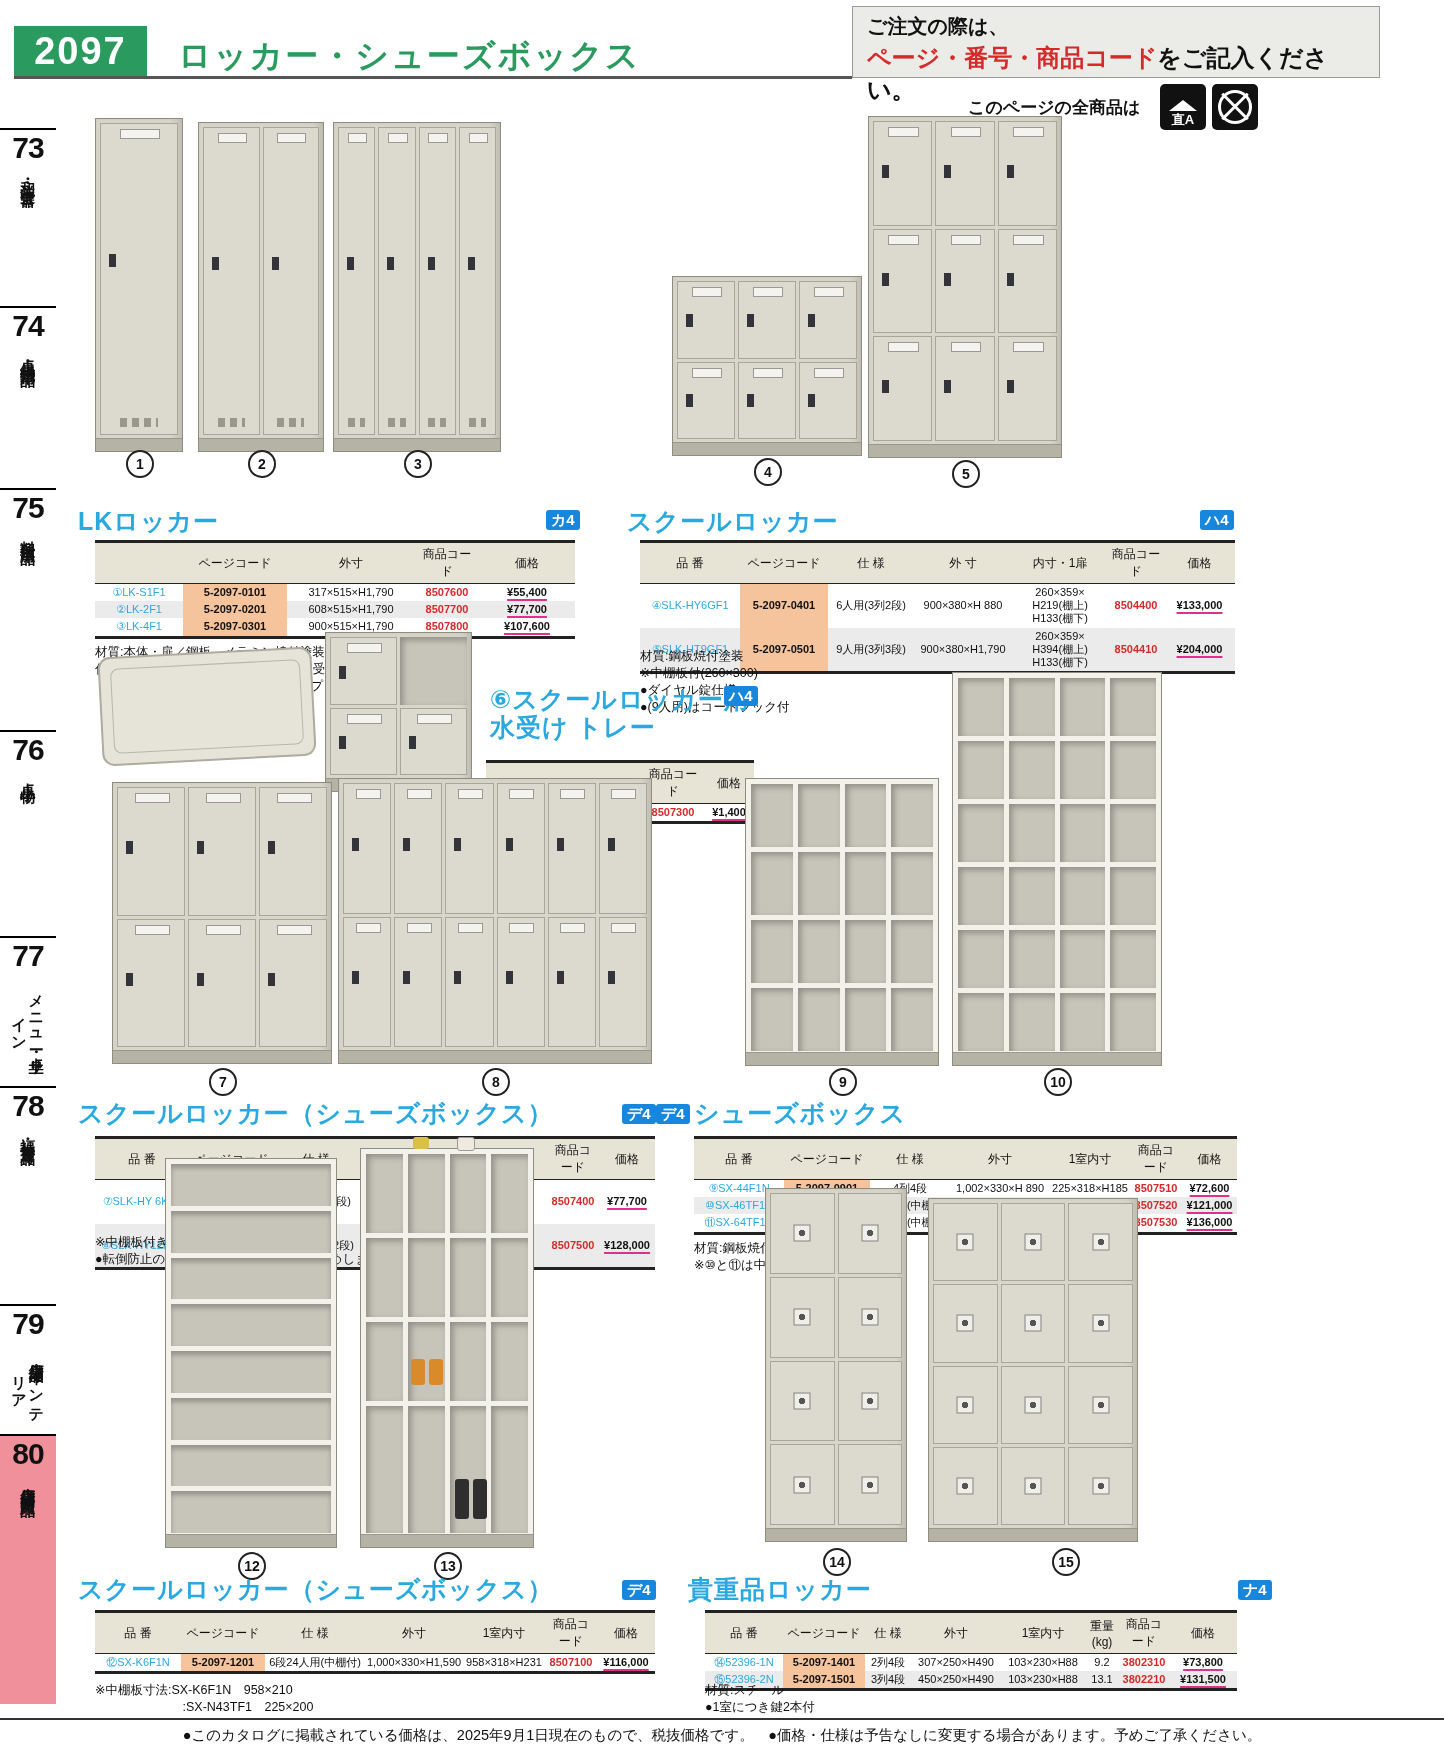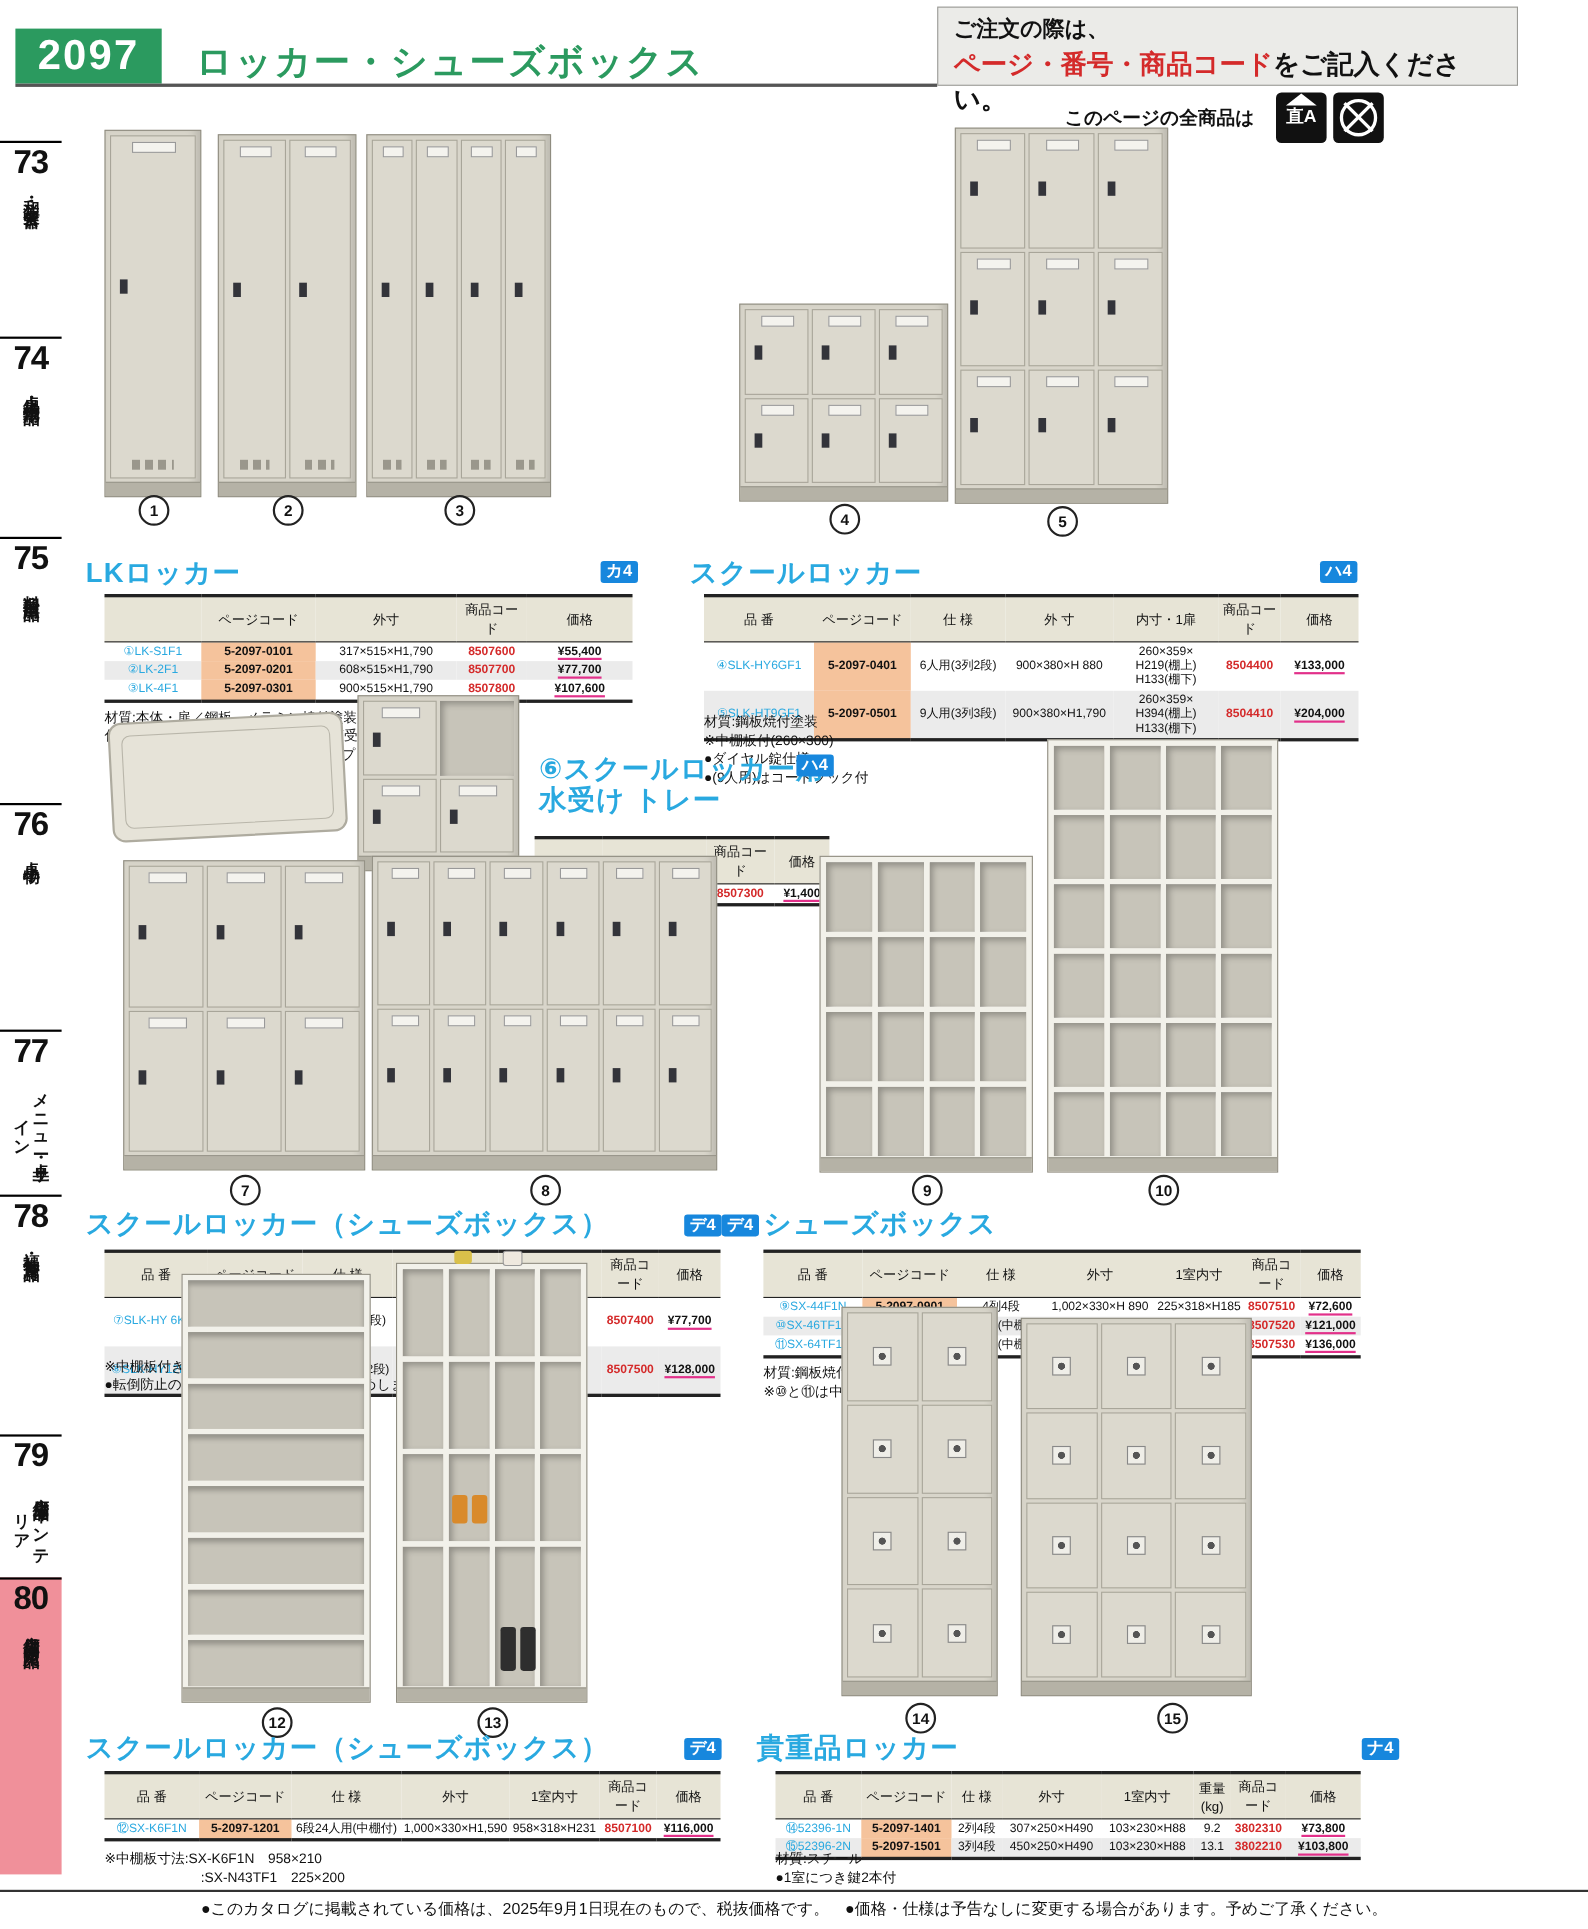--- a/index.html
+++ b/index.html
@@ -15,21 +15,21 @@
   .noticebox{left:852px;top:6px;width:528px;height:72px;background:#ebebe8;border:1px solid #9a9a96;
              padding:6px 14px;box-sizing:border-box;}
   .noticebox .l1{font-size:20px;font-weight:700;}
   .noticebox .l2{font-size:24px;font-weight:800;margin-top:2px;}
   .noticebox .red{color:#d42a2a;}
   .allnote{left:968px;top:96px;font-size:17px;font-weight:600;}
   .markbox{width:46px;height:46px;background:#111;border-radius:5px;color:#fff;}
   .mark-direct{left:1160px;top:84px;display:flex;flex-direction:column;align-items:center;justify-content:flex-end;}
   .mark-direct .roof{width:0;height:0;border-left:14px solid transparent;border-right:14px solid transparent;
                      border-bottom:11px solid #fff;margin-bottom:1px;}
-  .mark-direct .txt{font-size:16px;font-weight:800;line-height:1.2;margin-bottom:14px;}
+  .mark-direct .txt{font-size:13px;font-weight:800;line-height:1.2;margin-bottom:2px;}
   .mark-noret{left:1212px;top:84px;display:flex;align-items:center;justify-content:center;}
   .mark-noret .circle{width:28px;height:28px;border:3px solid #fff;border-radius:50%;position:relative;}
   .mark-noret .bar1,.mark-noret .bar2{position:absolute;left:-4px;top:12px;width:36px;height:3px;background:#fff;}
   .mark-noret .bar1{transform:rotate(45deg);} .mark-noret .bar2{transform:rotate(-45deg);}
 
   
   .side-tab{position:absolute;left:0;width:56px;border-top:2px solid #000;box-sizing:border-box;text-align:center;}
   .side-tab.active{background:#f0909a;}
   .side-num{font-size:30px;font-weight:800;line-height:1;margin-top:3px;letter-spacing:-1px;}
   .side-label{writing-mode:vertical-rl;text-orientation:upright;margin:6px auto 0;font-size:15px;font-weight:600;
@@ -850,21 +850,21 @@
         <td class="c-price">¥73,800</td>
       </tr>
       <tr>
         <td class="c-name">⑮52396-2N</td>
         <td class="c-pcode">5-2097-1501</td>
         <td class="c-text">3列4段</td>
         <td class="c-text">450×250×H490</td>
         <td class="c-text">103×230×H88</td>
         <td class="c-text">13.1</td>
         <td class="c-prod">3802210</td>
-        <td class="c-price">¥103,800</td>
+        <td class="c-price">¥131,500</td>
       </tr>
     </tbody>
   </table>
 <div class="abs notes" style="left:705px;top:1682px;">
     <div>材質:スチール</div>
     <div>●1室につき鍵2本付</div>
   </div>
 
 <div class="abs footer-rule"></div>
 <div class="abs footer-text">●このカタログに掲載されている価格は、2025年9月1日現在のもので、税抜価格です。　●価格・仕様は予告なしに変更する場合があります。予めご了承ください。</div>

